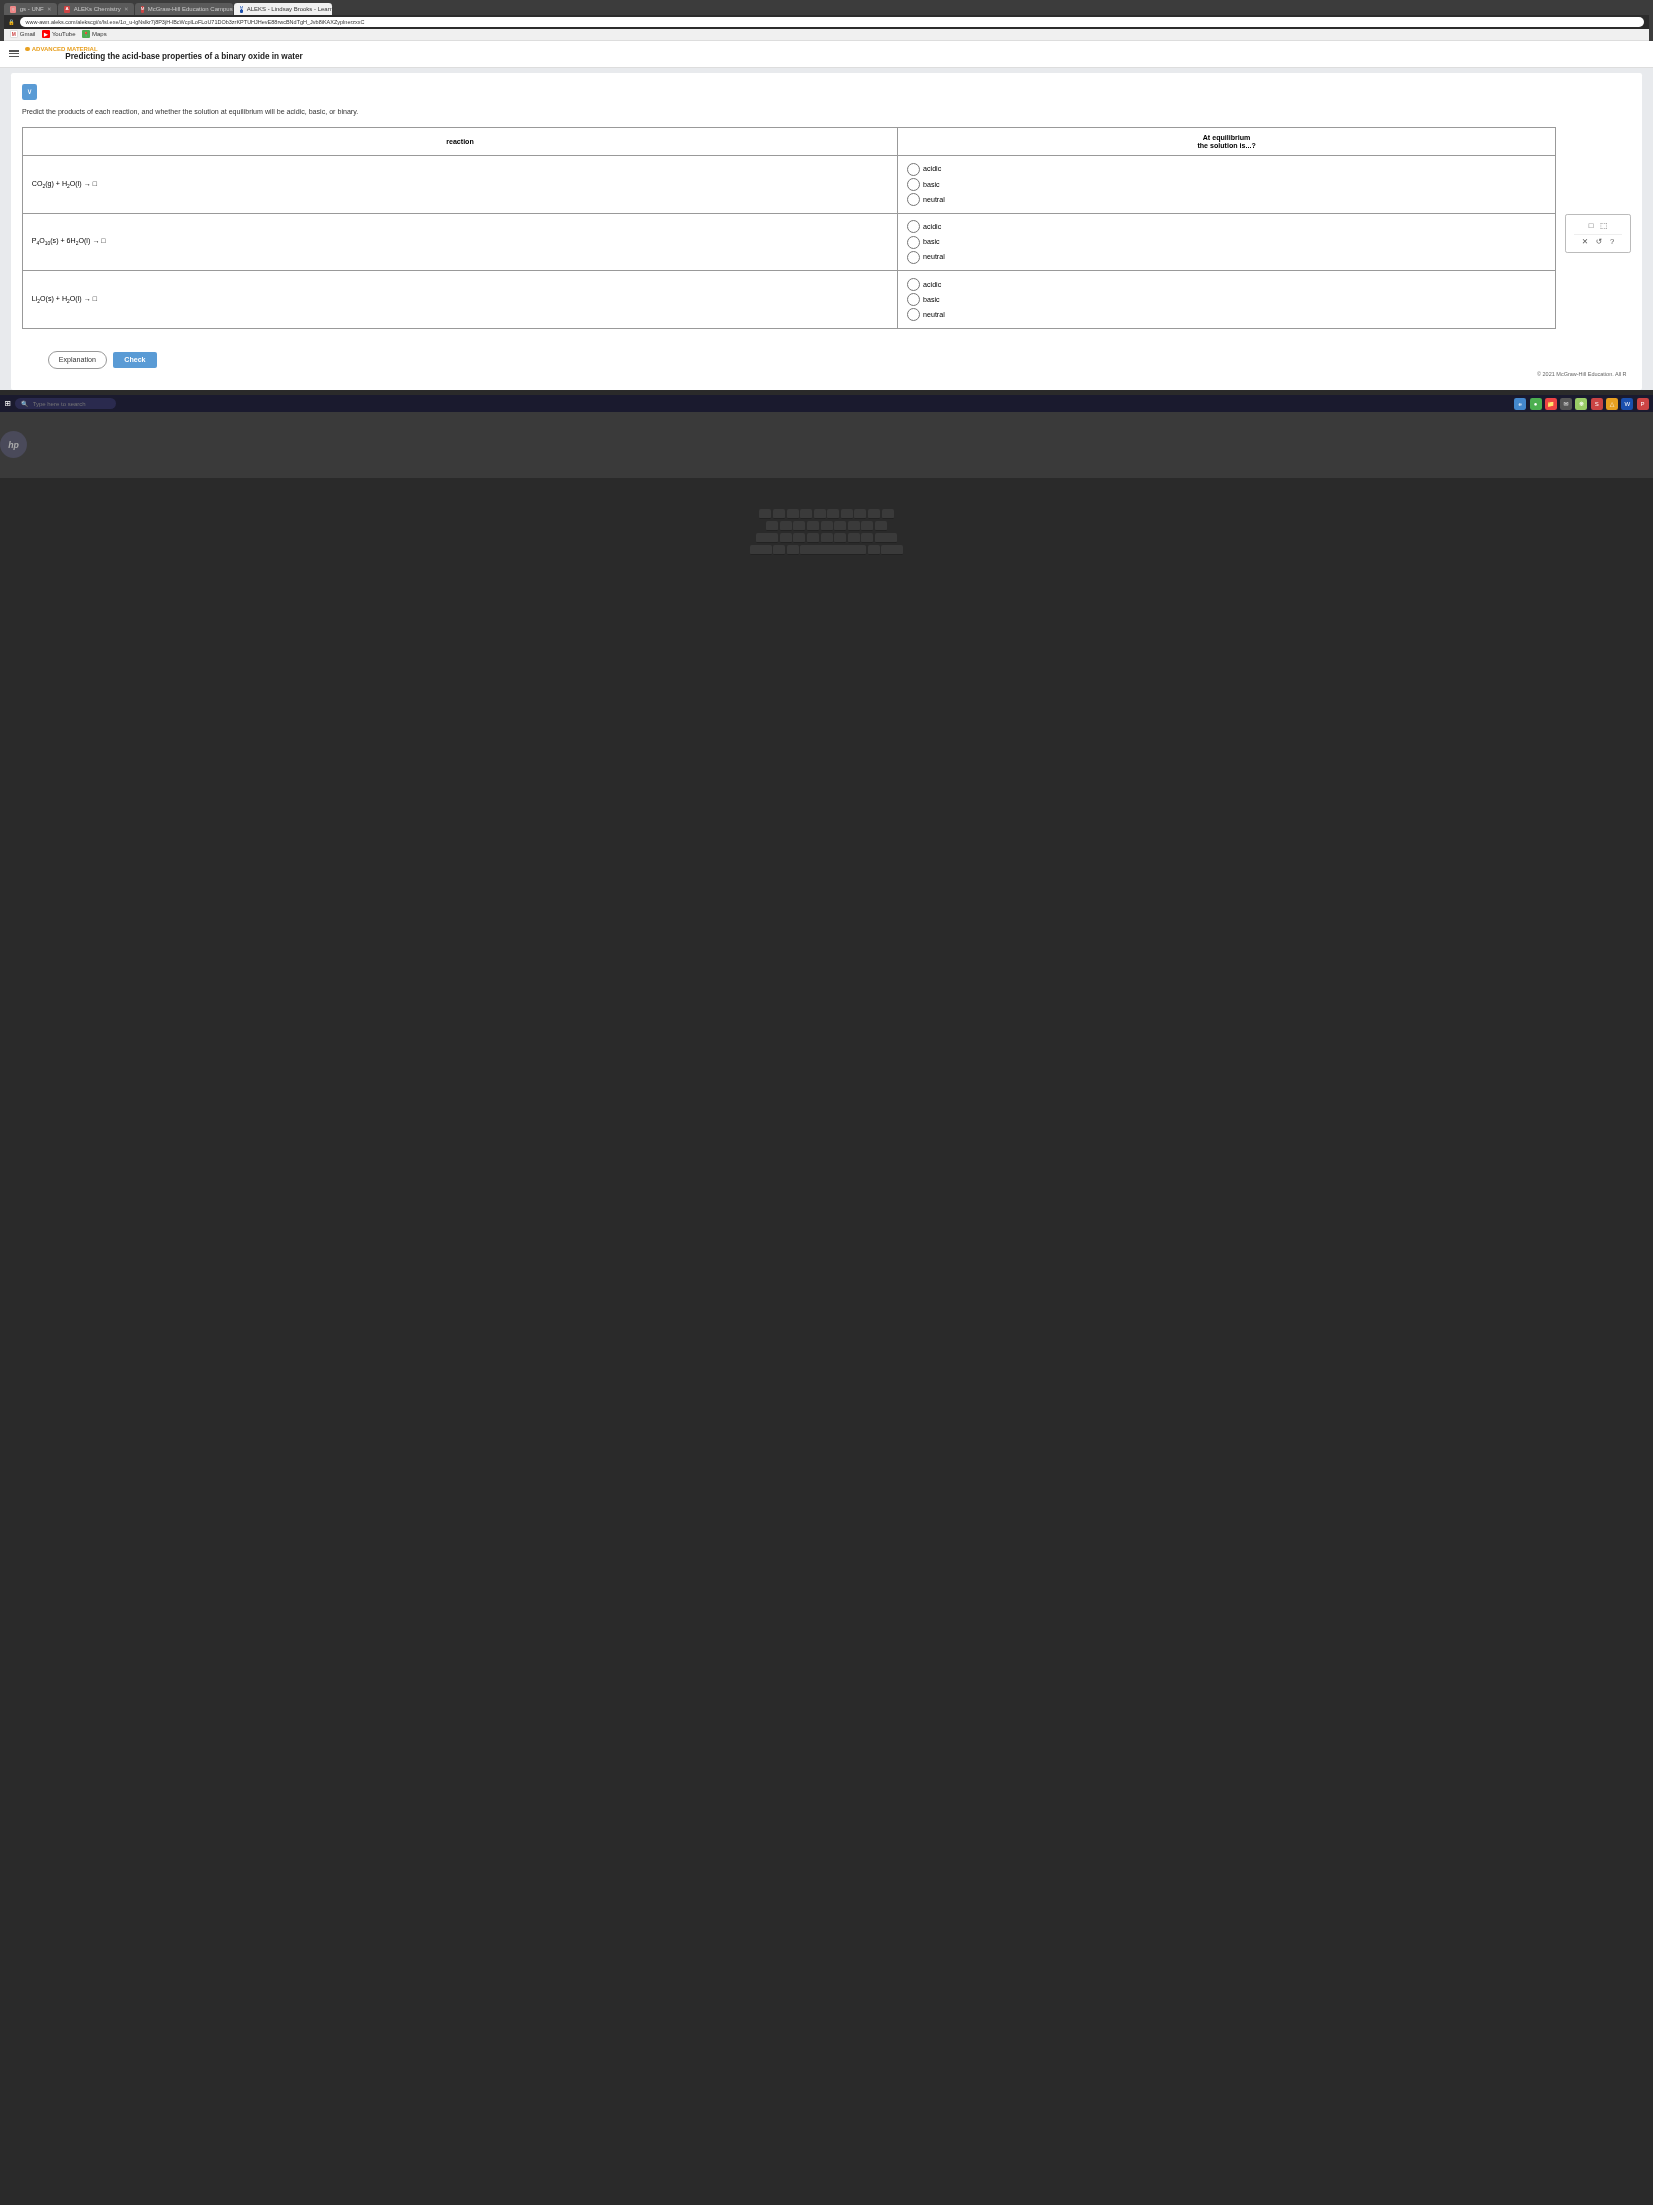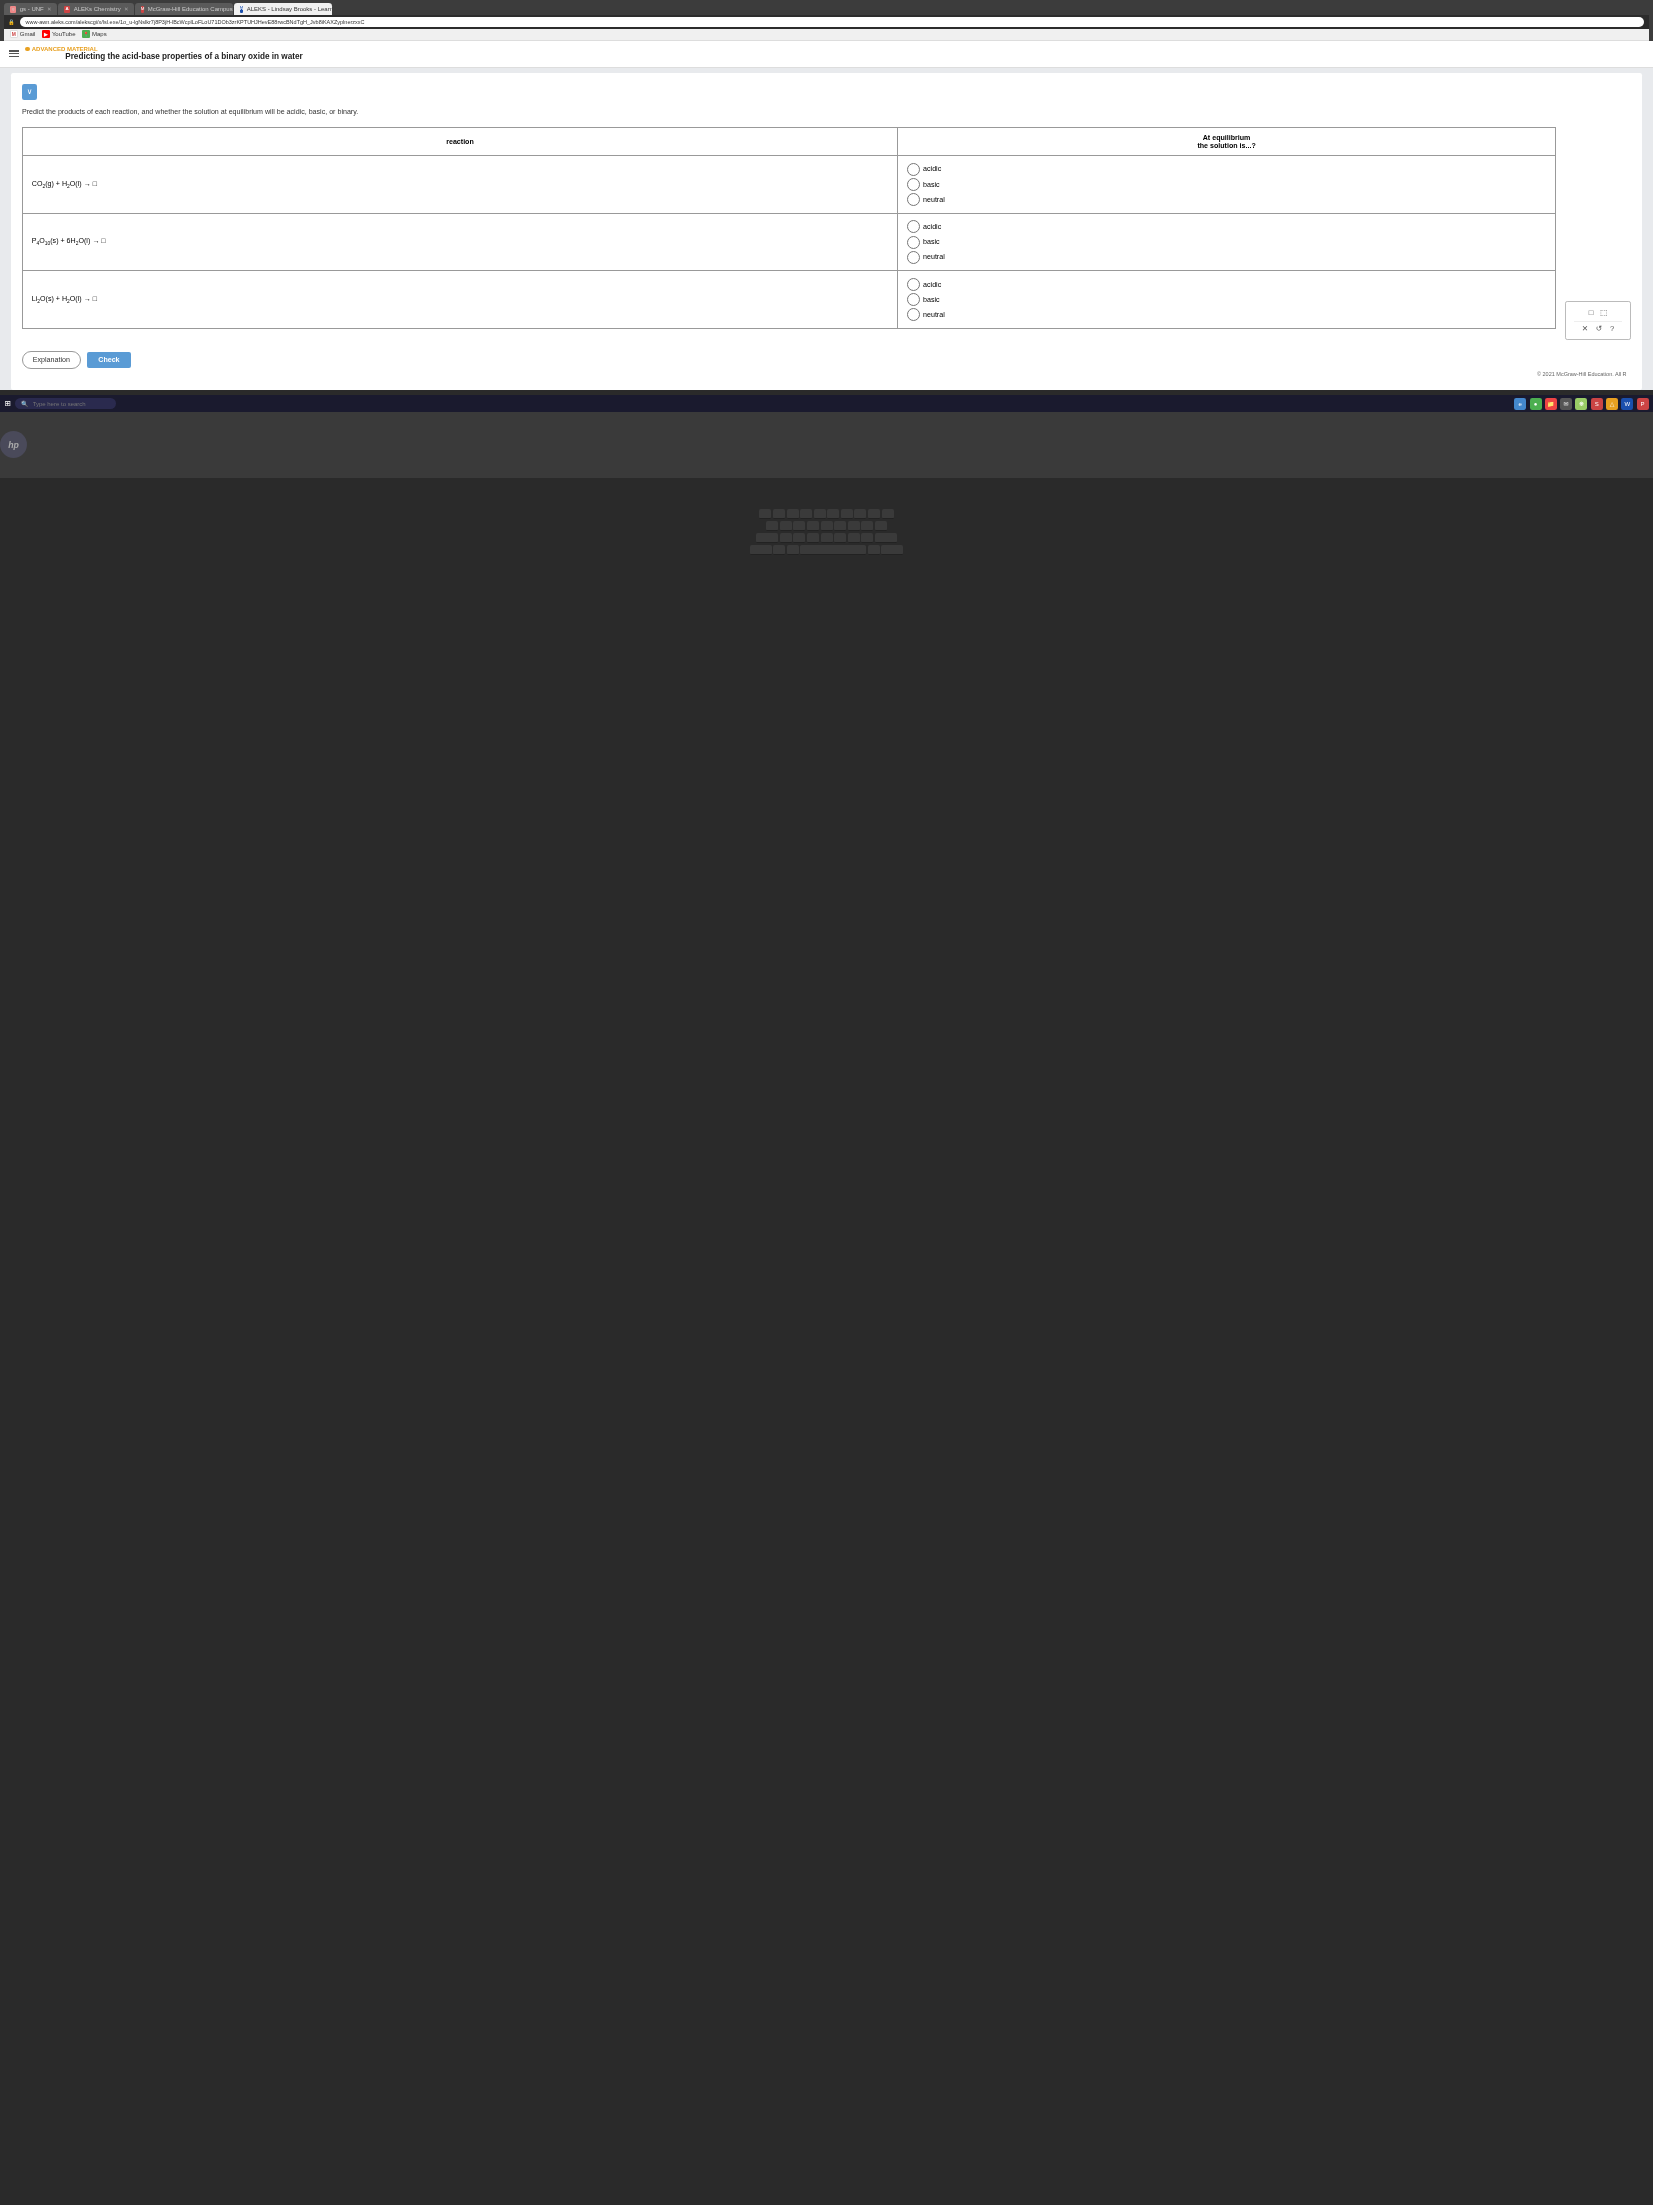--- a/index.html
+++ b/index.html
@@ -250,21 +250,21 @@
     
     .formula {
       font-size: 7.1px;
     }
     .formula sub {
       font-size: 4.9px;
     }
 
     .controls-area {
       display: flex;
-      align-items: flex-end;
+      align-items: center;
       gap: 8.8px;
     }
     .table-container {
       flex: 1;
     }
     .side-controls {
       border: 0.5px solid #bbb;
       padding: 5.5px 7.7px;
       border-radius: 2.2px;
       display: flex;
@@ -296,20 +296,21 @@
     .x-btn { color: #555; font-size: 7.7px; cursor: pointer; }
     .undo-btn { color: #555; font-size: 7.7px; cursor: pointer; }
     .q-btn { color: #555; font-size: 7.7px; cursor: pointer; }
 
     
     .bottom-buttons {
       display: flex;
       gap: 6.6px;
       margin-top: 11px;
       align-items: center;
+      margin-left: 26px;
     }
     .btn-explanation {
       border: 0.5px solid #999;
       background: #fff;
       padding: 3.8px 9.8px;
       border-radius: 11px;
       font-size: 7.1px;
       cursor: pointer;
       color: #333;
     }

